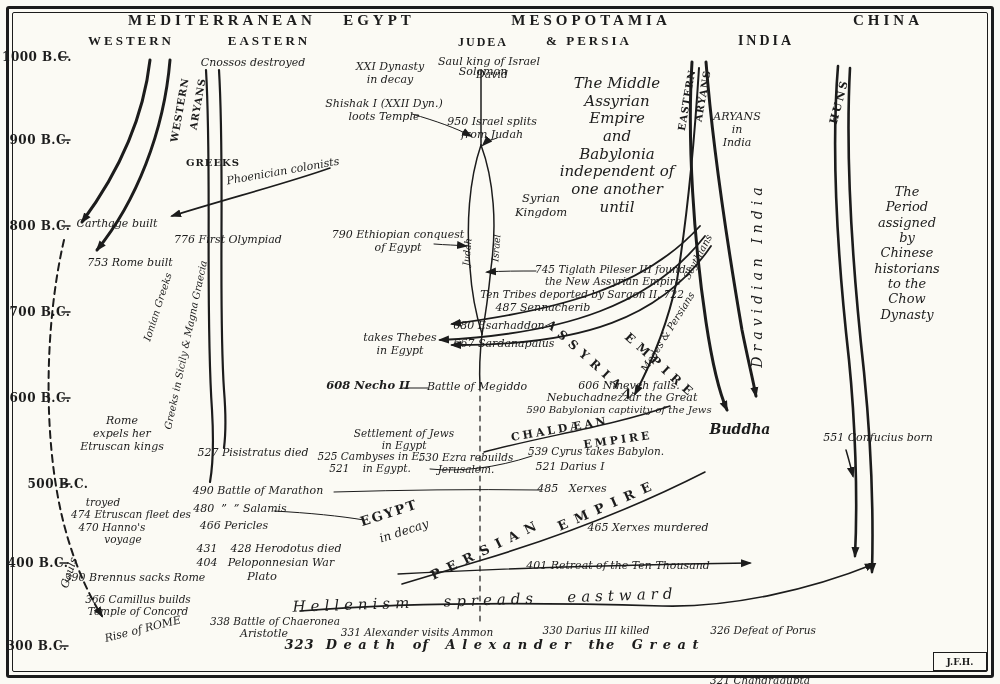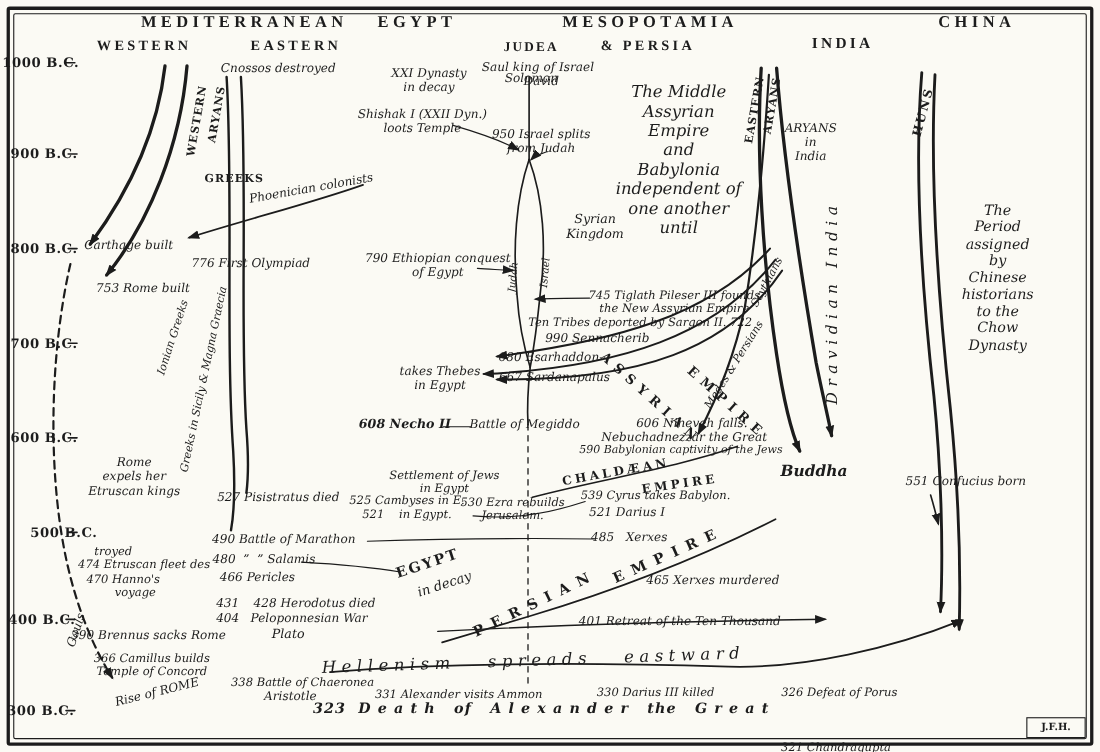--- a/index.html
+++ b/index.html
@@ -142,21 +142,21 @@
 Dynasty</div>
       <div class="lbl" style="left: 541px; top: 206px; font-size: 11.5px; transform: translate(-50%, -50%);">Syrian
 Kingdom</div>
       <div class="lbl" style="left: 496px; top: 248px; font-size: 9.5px; transform: translate(-50%, -50%) rotate(-85deg);">Israel</div>
       <div class="lbl" style="left: 467px; top: 252px; font-size: 9.5px; transform: translate(-50%, -50%) rotate(-85deg);">Judah</div>
       <div class="lbl" style="left: 398px; top: 242px; transform: translate(-50%, -50%);">790 Ethiopian conquest
 of Egypt</div>
       <div class="lbl" style="left: 613px; top: 275px; font-size: 10.5px; transform: translate(-50%, -50%);">745 Tiglath Pileser III founds
 the New Assyrian Empire</div>
       <div class="lbl" style="left: 582px; top: 294px; font-size: 10.5px; transform: translate(-50%, -50%);">Ten Tribes deported by Sargon II. 722</div>
-      <div class="lbl" style="left: 543px; top: 308px; transform: translate(-50%, -50%);">990 Sennacherib</div>
+      <div class="lbl" style="left: 543px; top: 308px; transform: translate(-50%, -50%);">487 Sennacherib</div>
       <div class="lbl" style="left: 499px; top: 326px; transform: translate(-50%, -50%);">680 Esarhaddon</div>
       <div class="lbl" style="left: 400px; top: 345px; transform: translate(-50%, -50%);">takes Thebes
 in Egypt</div>
       <div class="lbl" style="left: 504px; top: 344px; transform: translate(-50%, -50%);">667 Sardanapalus</div>
       <div class="lbl caps" style="left: 592px; top: 362px; font-size: 12px; letter-spacing: 6px; transform: translate(-50%, -50%) rotate(42deg);">ASSYRIAN</div>
       <div class="lbl caps" style="left: 661px; top: 366px; font-size: 12px; letter-spacing: 6px; transform: translate(-50%, -50%) rotate(42deg);">EMPIRE</div>
       <div class="lbl" style="left: 698px; top: 257px; font-size: 10px; transform: translate(-50%, -50%) rotate(-62deg);">Scythians</div>
       <div class="lbl" style="left: 757px; top: 275px; font-size: 14px; letter-spacing: 5px; transform: translate(-50%, -50%) rotate(-90deg);">Dravidian India</div>
       <div class="lbl" style="left: 668px; top: 332px; font-size: 10px; transform: translate(-50%, -50%) rotate(-58deg);">Medes &amp; Persians</div>
       <div class="lbl" style="left: 368px; top: 386px; font-size: 11.5px; font-weight: bold; transform: translate(-50%, -50%);">608 Necho II</div>

